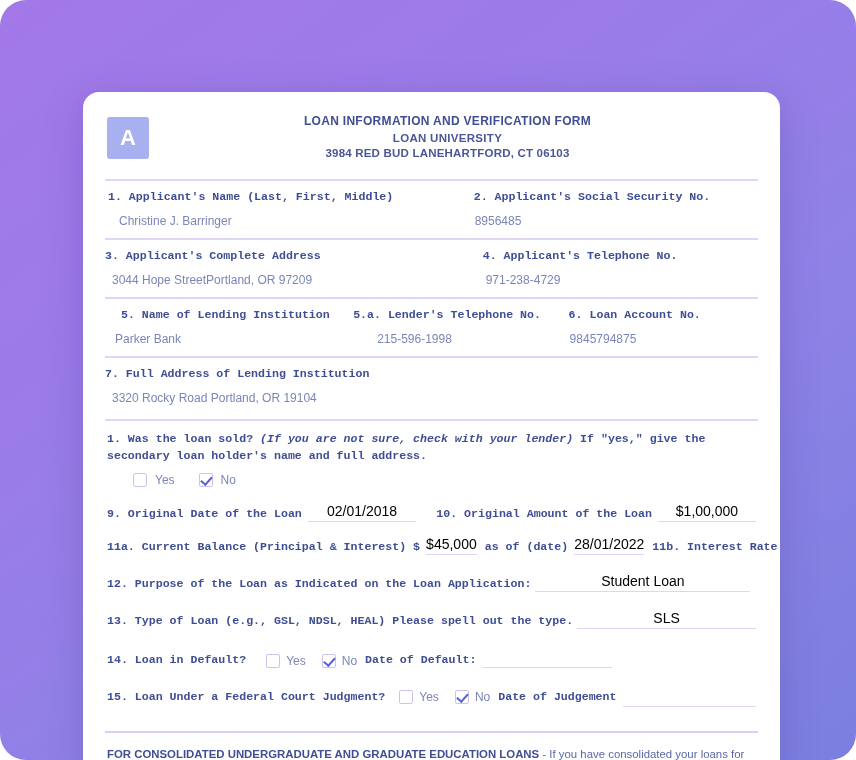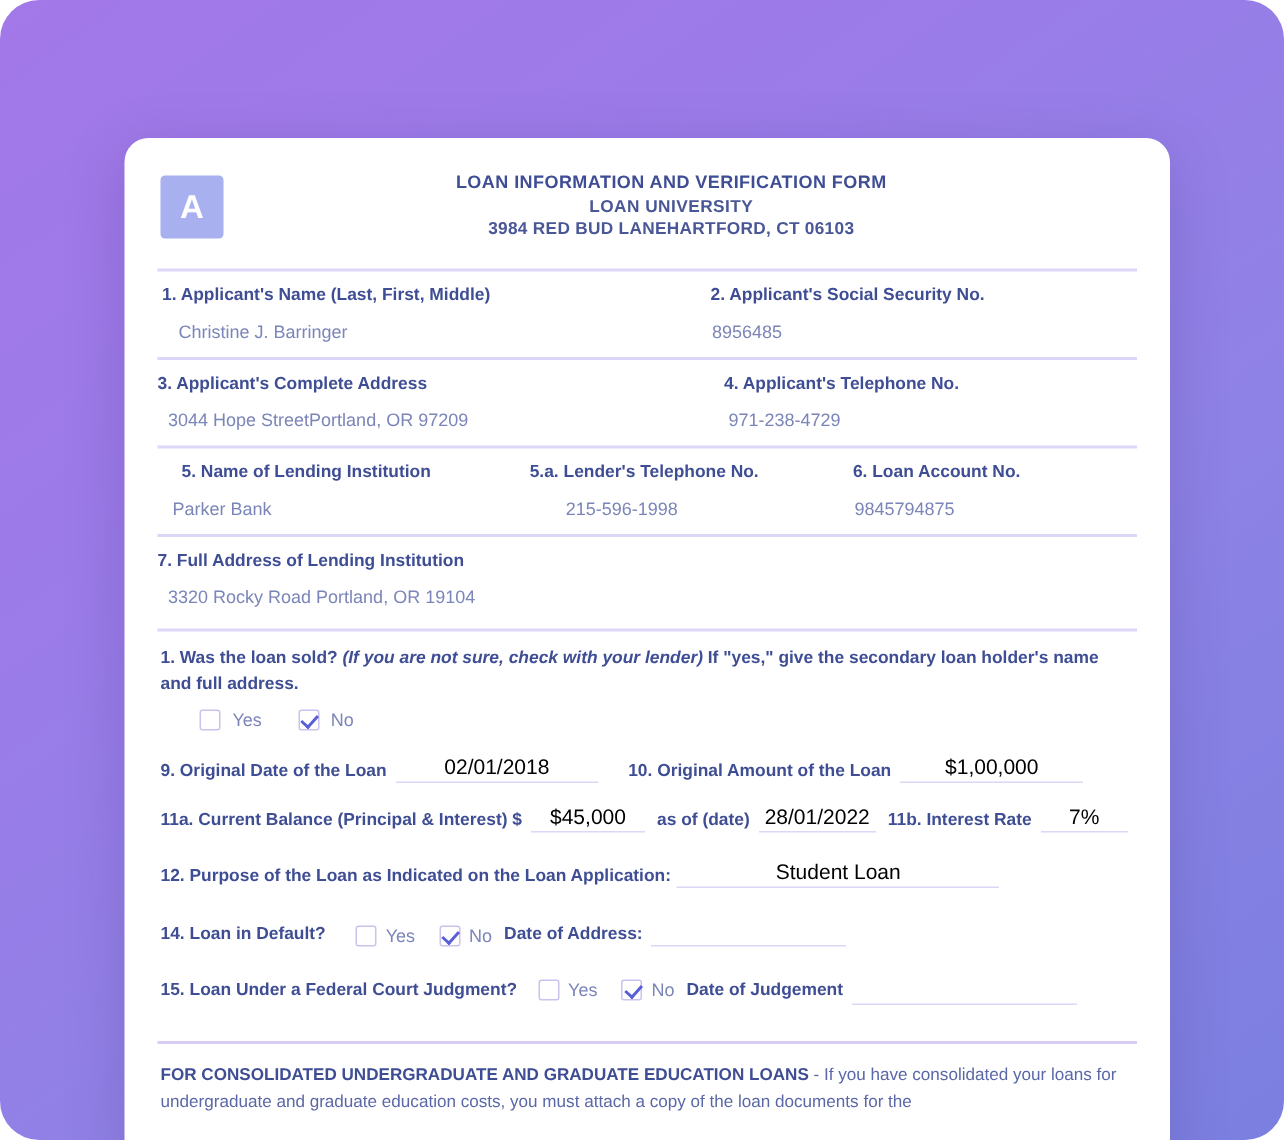--- a/index.html
+++ b/index.html
@@ -89,20 +89,21 @@
     height: 2px;
     background: #ded6f7;
     margin: 0;
   }
   .rule.thick { height: 2.5px; background: #d9cdf5; }
 
   .lbl {
     color: #3f4e94;
     font-size: 11.6px;
     font-weight: bold;
+    font-family: Liberation Mono, monospace;
   }
   .val {
     color: #7b85b8;
     font-size: 12px;
     font-weight: normal;
   }
 
   .row {
     display: flex;
     padding: 9px 0 10px 0;
@@ -268,28 +269,32 @@
       <span class="uline" style="width:78px">28/01/2022</span>
       <span class="lbl" style="margin-left:2px">11b. Interest Rate</span>
       <span class="uline" style="width:58px">7%</span>
     </div>
 
     <div class="fldrow" style="padding-top:12px">
       <span class="lbl">12. Purpose of the Loan as Indicated on the Loan Application:</span>
       <span class="uline" style="width:215px;margin-left:-2px">Student Loan</span>
     </div>
 
+    <div class="fldrow" style="padding-top:12px">
+      <span class="lbl">13. Type of Loan (e.g., GSL, NDSL, HEAL) Please spell out the type.</span>
+      <span class="uline" style="width:215px;margin-left:-2px">SLS</span>
+    </div>
 
     <div class="fldrow" style="padding-top:14px;align-items:flex-end">
       <span class="lbl">14. Loan in Default?</span>
       <span class="cbox" style="margin-left:14px"></span>
       <span class="cb-label" style="margin-right:4px">Yes</span>
       <span class="cbox checked" style="margin-left:6px"></span>
       <span class="cb-label" style="margin-right:2px">No</span>
-      <span class="lbl">Date of Address:</span>
+      <span class="lbl">Date of Default:</span>
       <span class="uline" style="width:130px">&nbsp;</span>
     </div>
 
     <div class="fldrow" style="padding-top:14px;align-items:center">
       <span class="lbl">15. Loan Under a Federal Court Judgment?</span>
       <span class="cbox" style="margin-left:8px"></span>
       <span class="cb-label" style="margin-right:4px">Yes</span>
       <span class="cbox checked" style="margin-left:6px"></span>
       <span class="cb-label" style="margin-right:2px">No</span>
       <span class="lbl">Date of Judgement</span>

